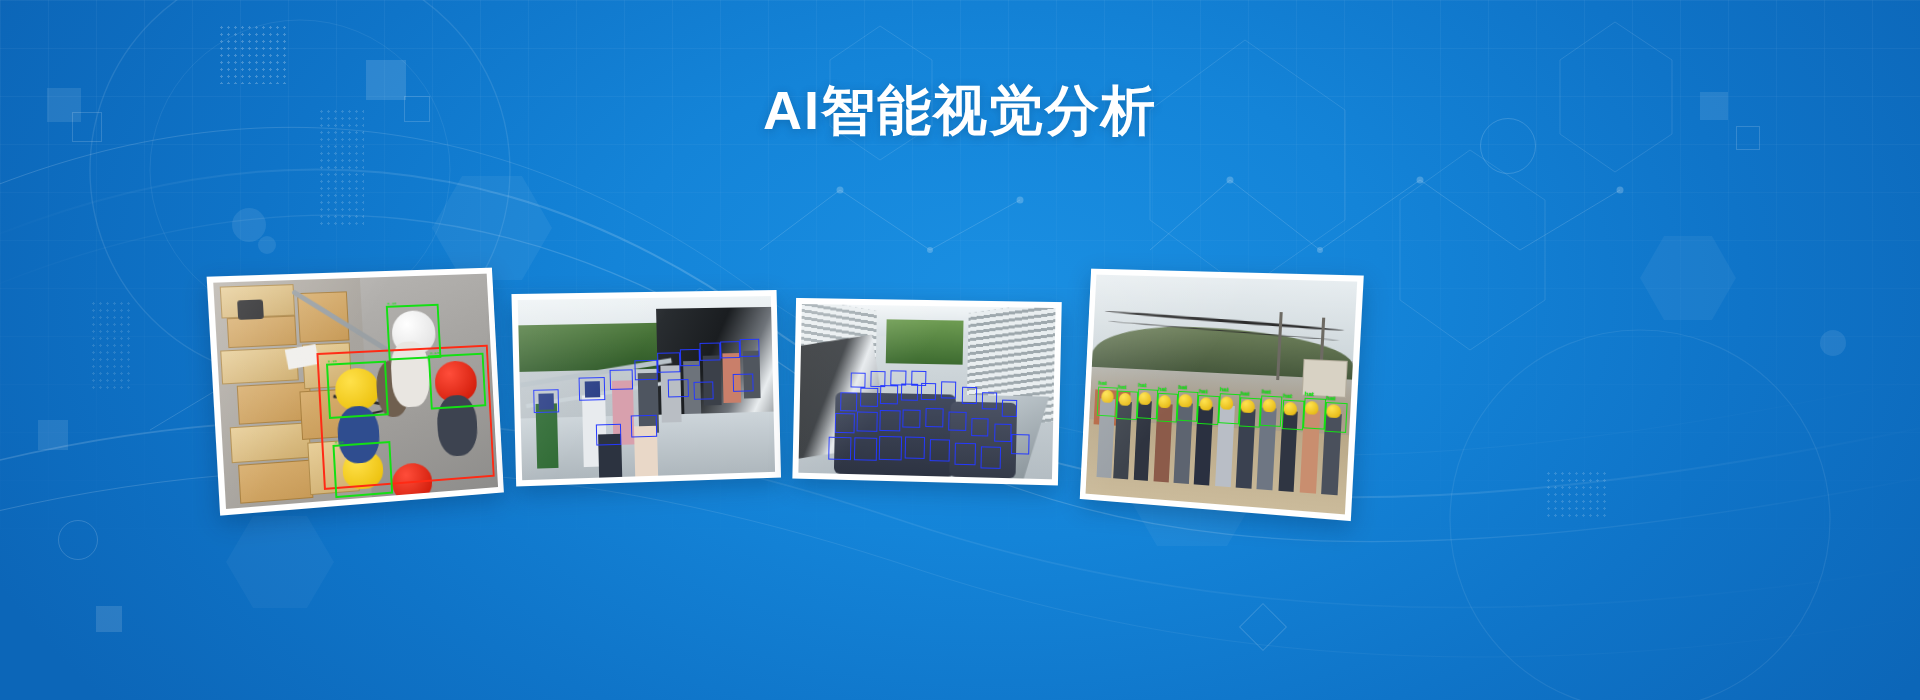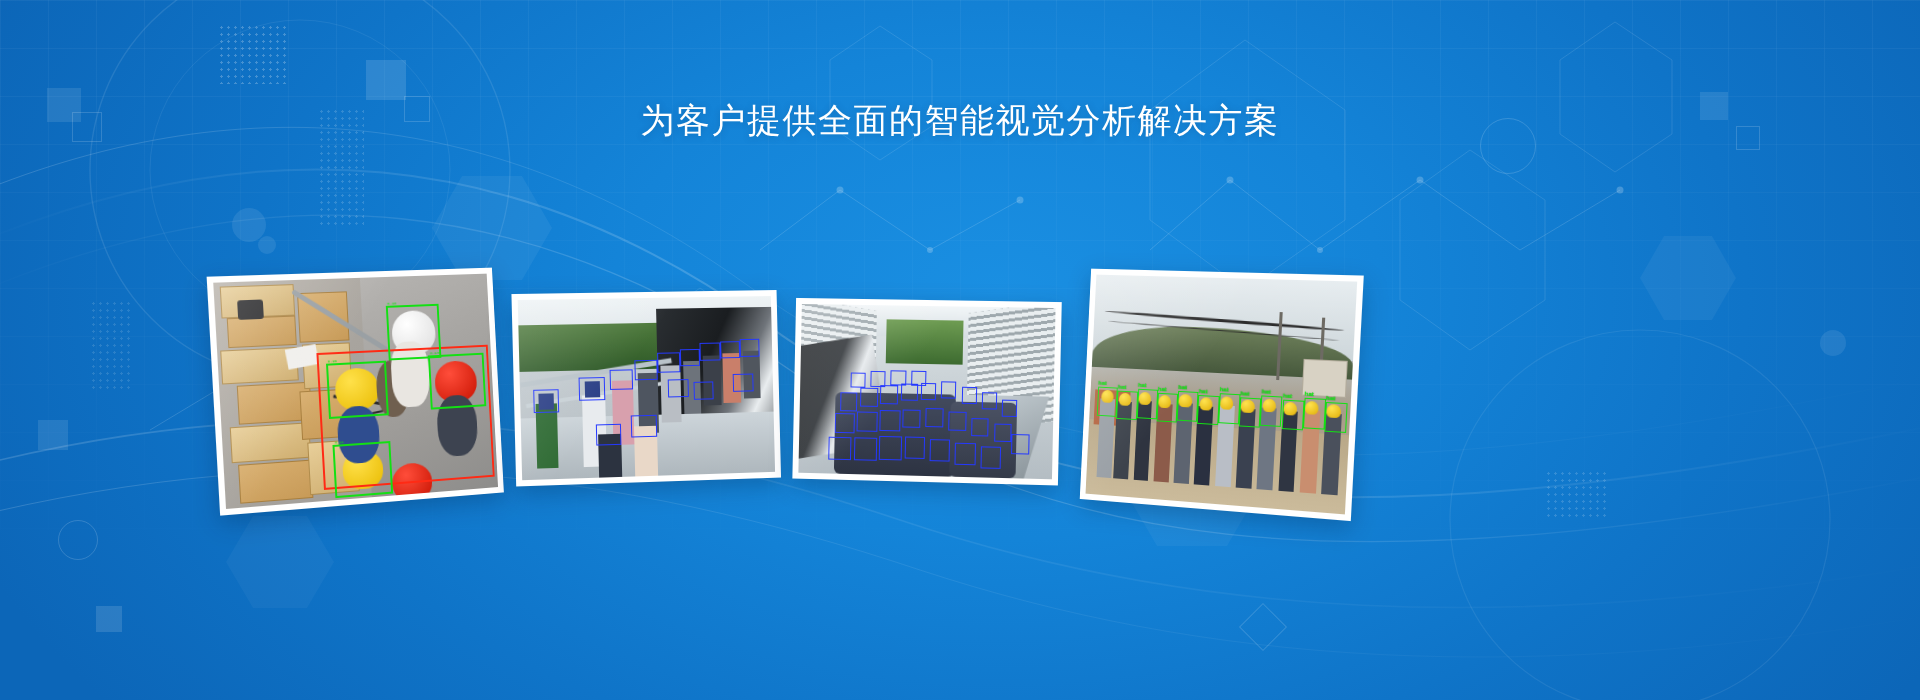--- a/index.html
+++ b/index.html
@@ -221,21 +221,21 @@
     <div class="dotgrid" style="left:90px;top:300px;width:40px;height:90px;opacity:.4;"></div>
 
     <div class="circ" style="left:232px;top:208px;width:34px;height:34px;"></div>
     <div class="circ" style="left:258px;top:236px;width:18px;height:18px;"></div>
     <div class="circ ring" style="left:1480px;top:118px;width:56px;height:56px;"></div>
     <div class="circ" style="left:1820px;top:330px;width:26px;height:26px;"></div>
     <div class="circ ring" style="left:58px;top:520px;width:40px;height:40px;"></div>
   </div>
 
   <div class="text-block">
-    <div class="subtitle">为客户提供全面的智能视觉分析解决方案</div>
+    <div class="title">AI智能视觉分析</div>
   </div>
 
   <div class="strip">
 
     <div class="card" id="card1">
       <div class="shot s1">
         <div class="floor"></div>
         <div class="boxl" style="left:2%;top:2%;width:26%;height:14%;"></div>
         <div class="box" style="left:4%;top:16%;width:24%;height:13%;"></div>
         <div class="boxl" style="left:1%;top:30%;width:27%;height:15%;"></div>

